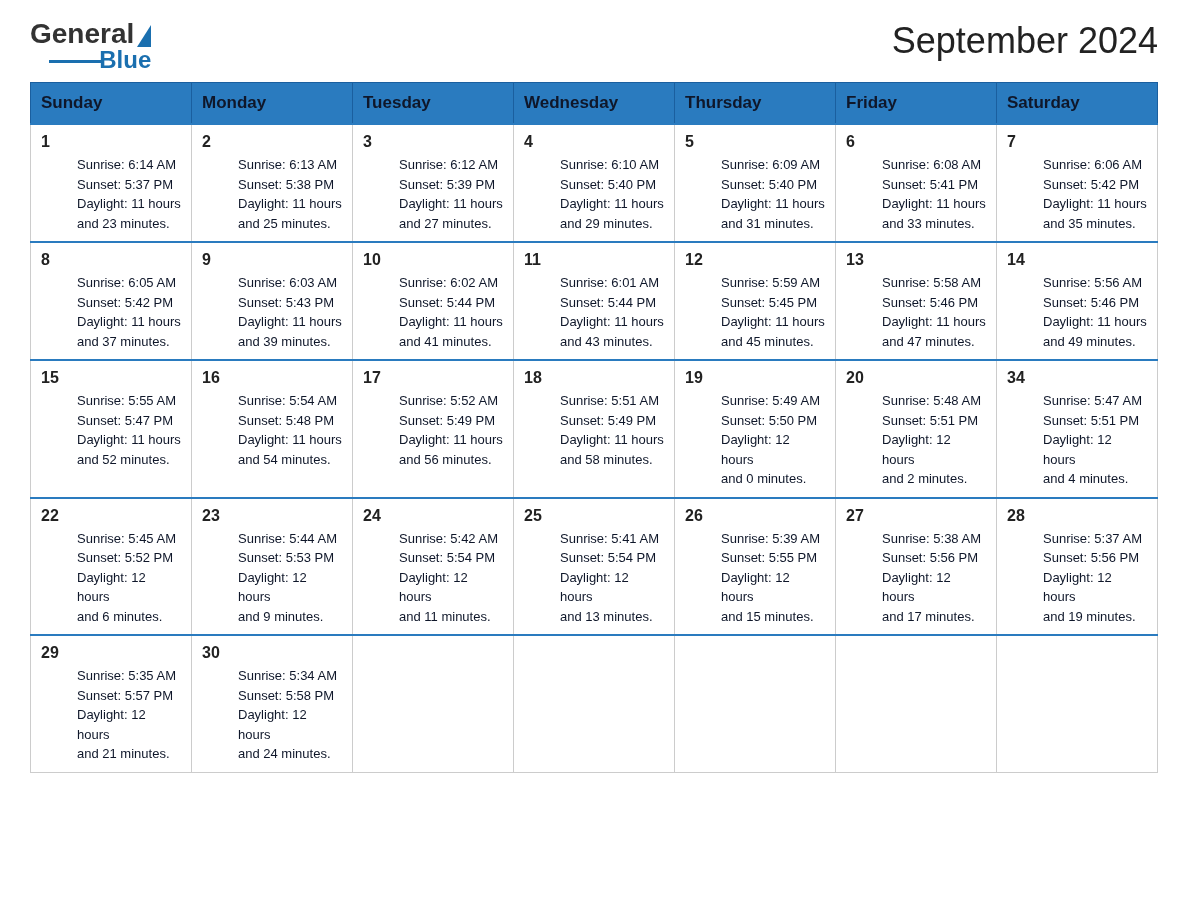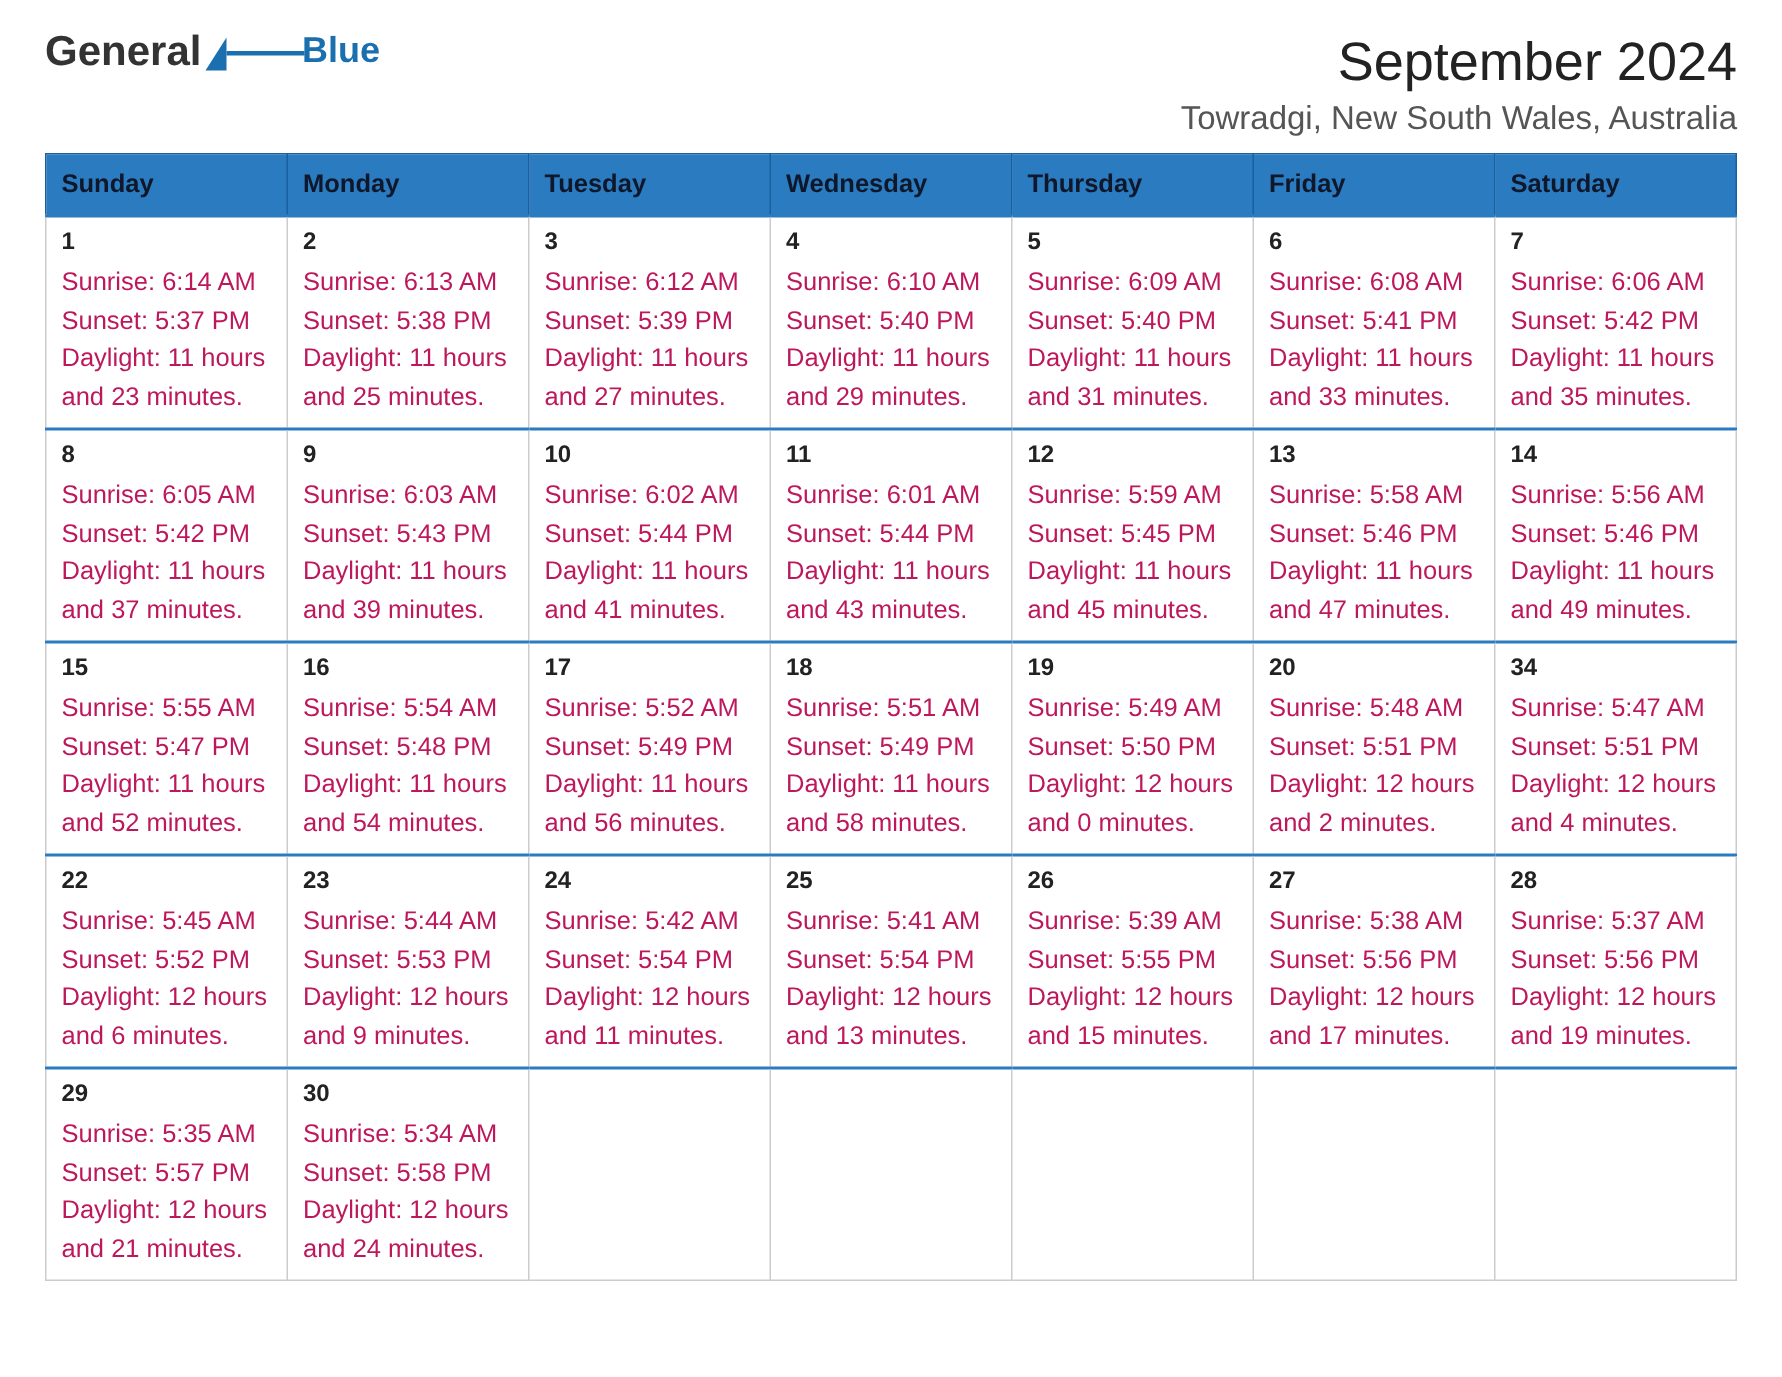--- a/index.html
+++ b/index.html
@@ -12,22 +12,22 @@
       padding: 20px 30px;
     }
     .header {
       display: flex;
       justify-content: space-between;
       align-items: flex-start;
       margin-bottom: 10px;
     }
     .logo {
       display: flex;
-      flex-direction: row;
-      align-items: center;
+      flex-direction: column;
+      align-items: flex-end;
       line-height: 1;
     }
     .logo-text {
       display: flex;
       align-items: center;
     }
     .logo-general {
       font-size: 28px;
       font-weight: bold;
       color: #333;
@@ -85,23 +85,24 @@
     .calendar tr:first-child td {
       border-top: 2px solid #2a7bbf;
     }
     .day-number {
       font-size: 16px;
       font-weight: bold;
       color: #222;
       margin-bottom: 4px;
     }
     .day-info {
-      font-size: 17px;
-      color: #be185d;
+      font-size: 13px;
+      color: #0f172a;
       line-height: 1.5;
+      margin-left: 36px;
     }
     .empty-cell {
       background: #fff;
       border: 1px solid #ccc;
       border-top: 2px solid #2a7bbf;
     }
     .logo-line2 {
       display: flex;
       align-items: center;
     }
@@ -121,21 +122,20 @@
       <span class="logo-general">General</span>
       <div class="logo-triangle"></div>
     </div>
     <div class="logo-line2">
       <div class="logo-divider"></div>
       <span class="logo-blue">Blue</span>
     </div>
   </div>
   <div class="title-block">
     <div class="month-title">September 2024</div>
-    <div class="location-title">Towradgi, New South Wales, Australia</div>
   </div>
 </div>
 
 <table class="calendar">
   <thead>
     <tr>
     <th>Sunday</th>
         <th>Monday</th>
         <th>Tuesday</th>
         <th>Wednesday</th>

